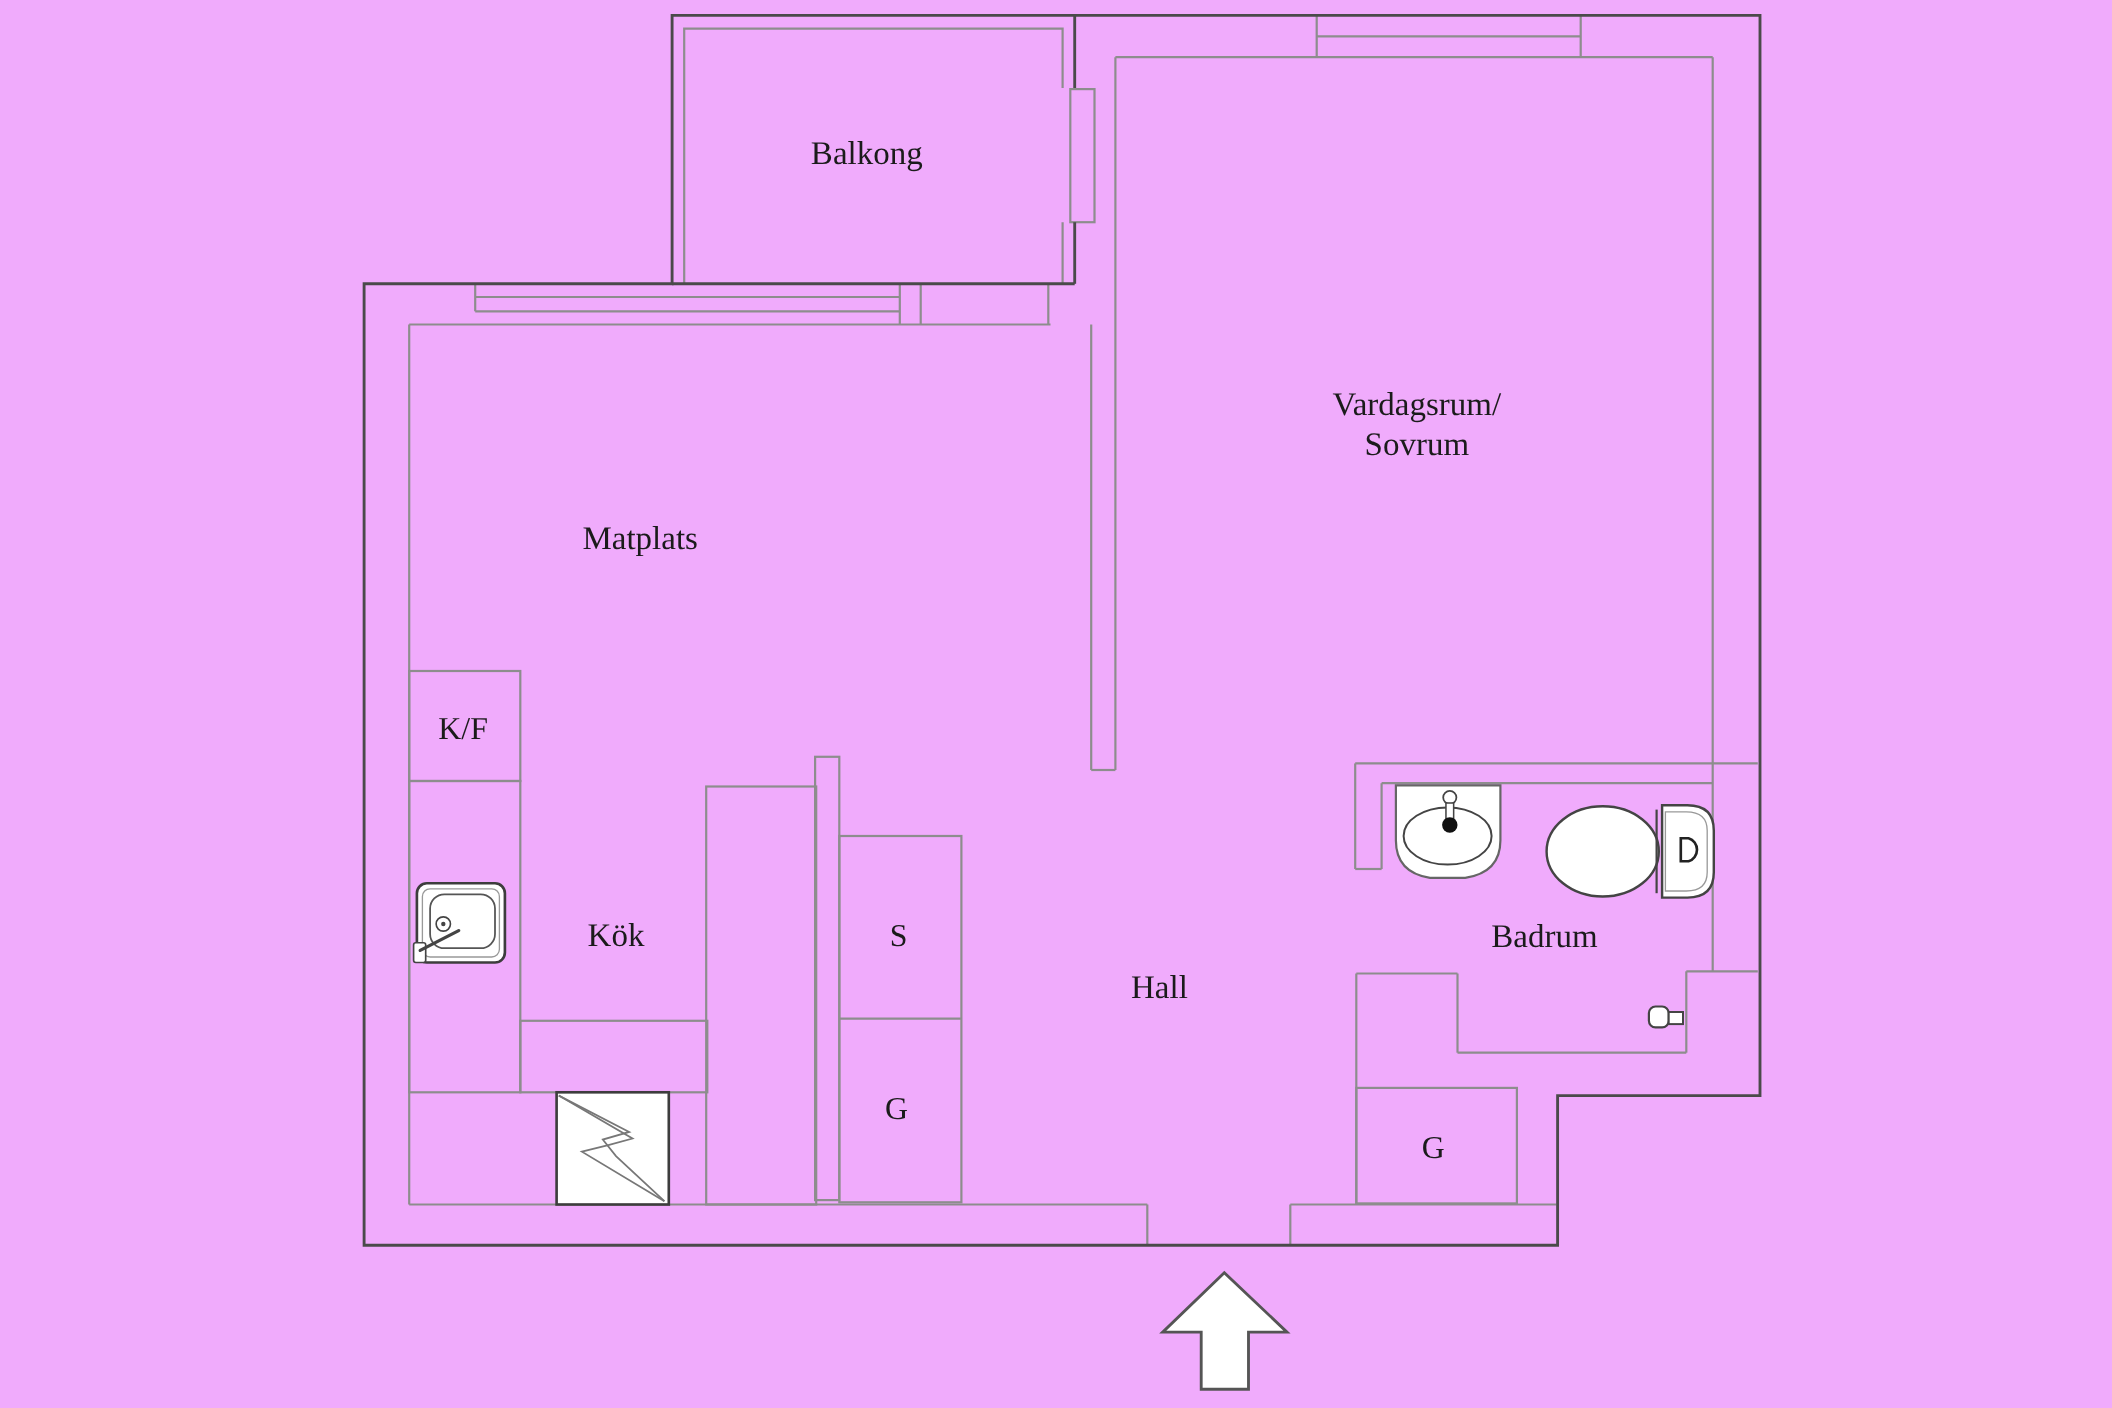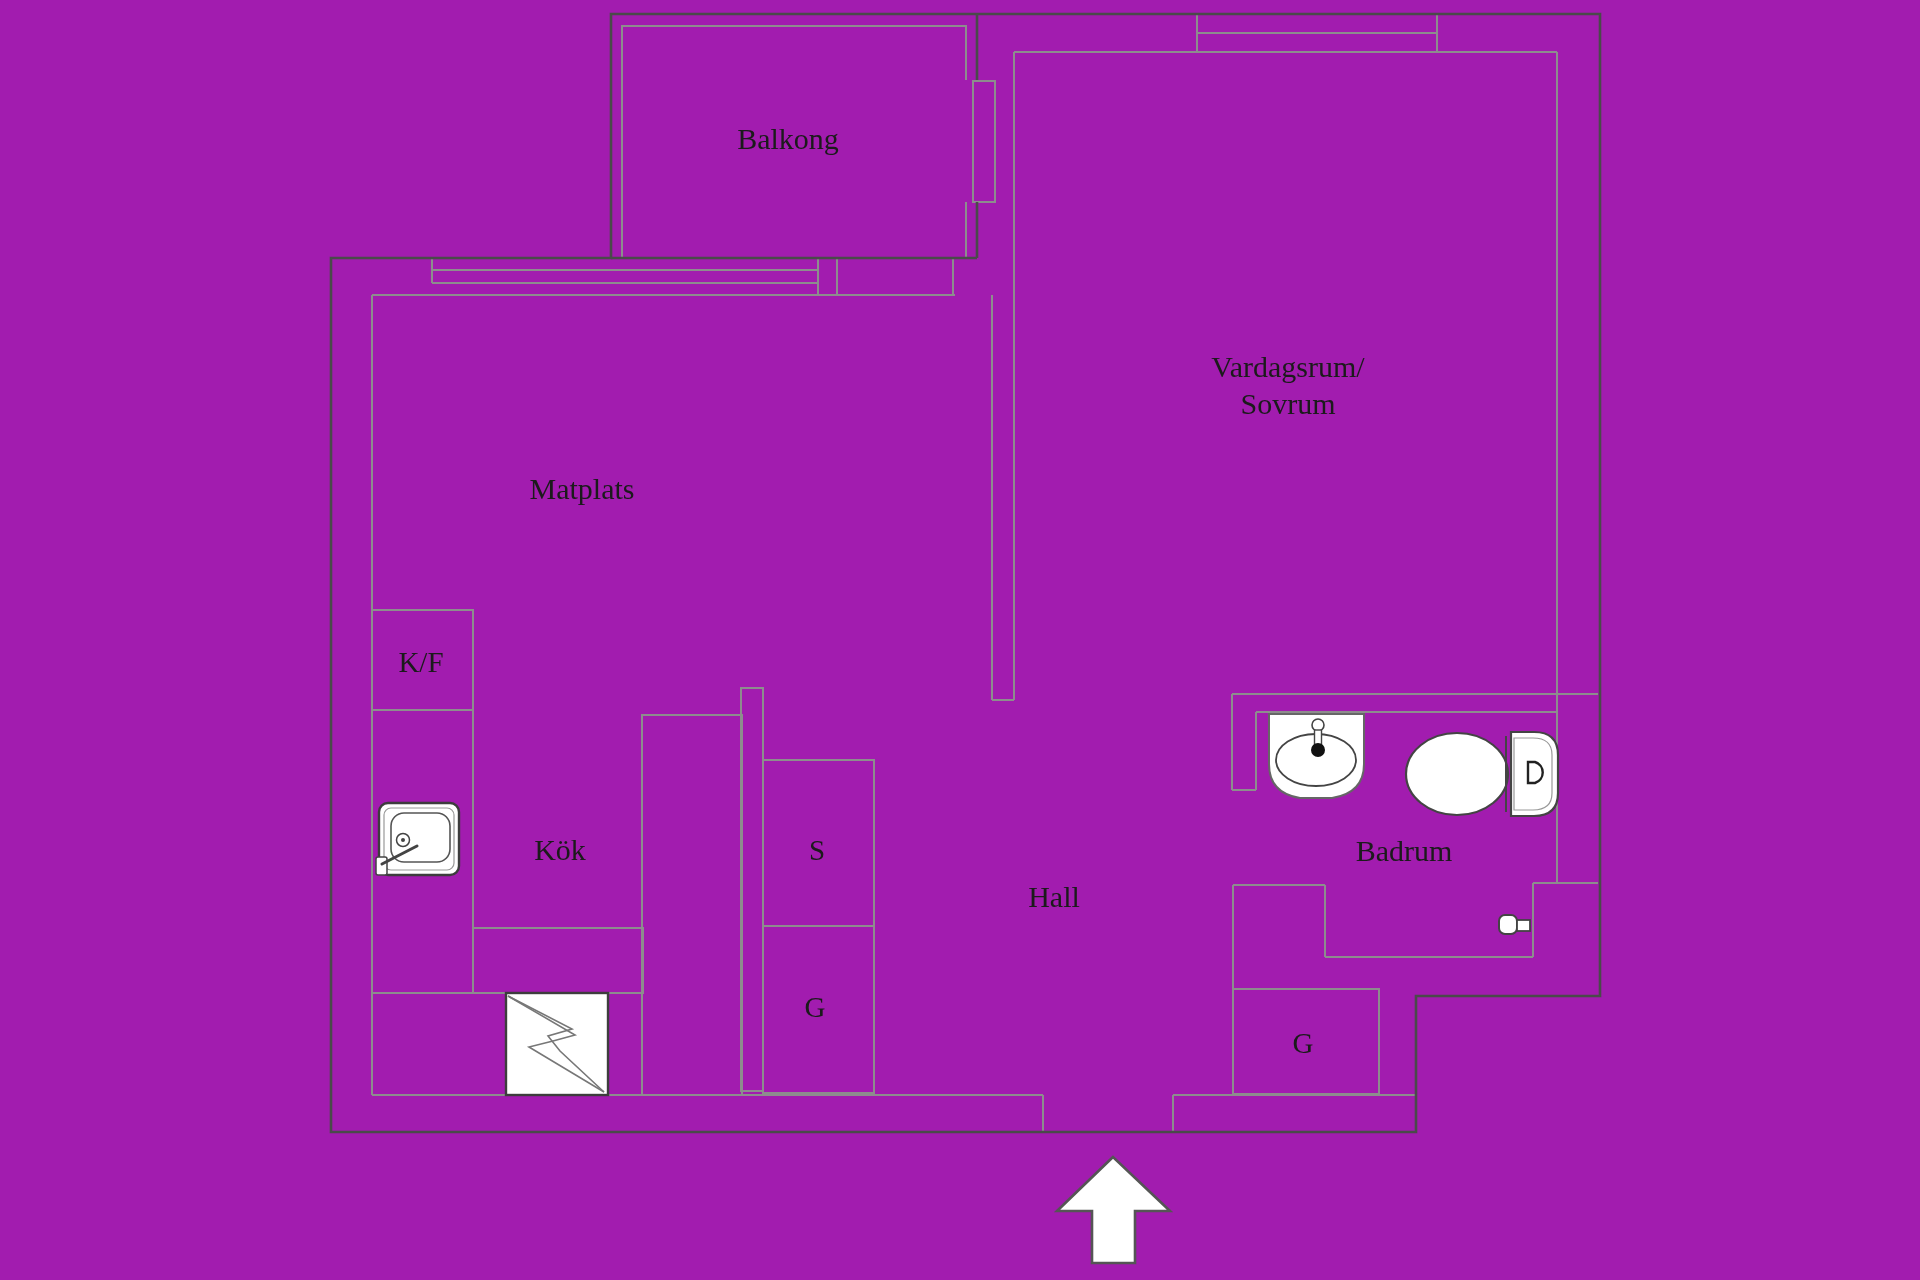--- a/index.html
+++ b/index.html
@@ -1,16 +1,16 @@
 <!DOCTYPE html>
 <html><head>
 <meta charset="utf-8">
 <style>
   html,body{margin:0;padding:0;background:#ffffff;}
-  .page{width:1920px;height:1280px;background:#a21caf;position:relative;overflow:hidden;}
+  .page{width:1920px;height:1280px;background:#f0abfc;position:relative;overflow:hidden;}
   svg{display:block;}
   text{font-family:"Liberation Serif","DejaVu Serif",serif;fill:#1b1b1b;}
   .room-label{font-size:30px;}
   .small-label{font-size:29px;}
 </style>
 </head>
 <body>
 
 <div class="page">
 <svg width="1920" height="1280" viewBox="0 0 1920 1280">

